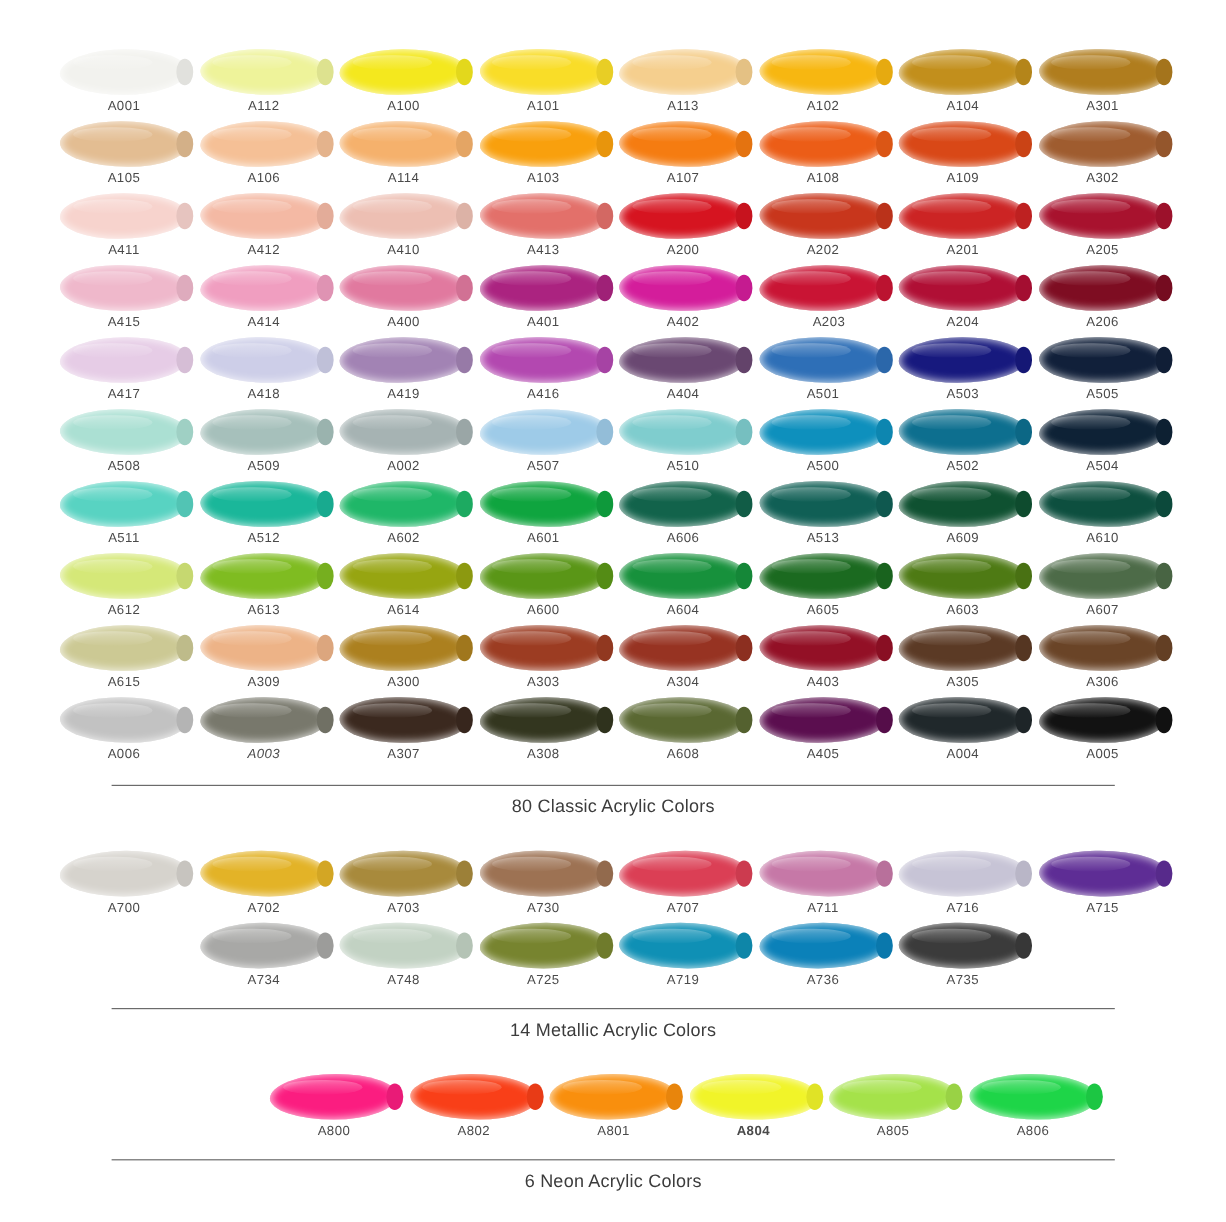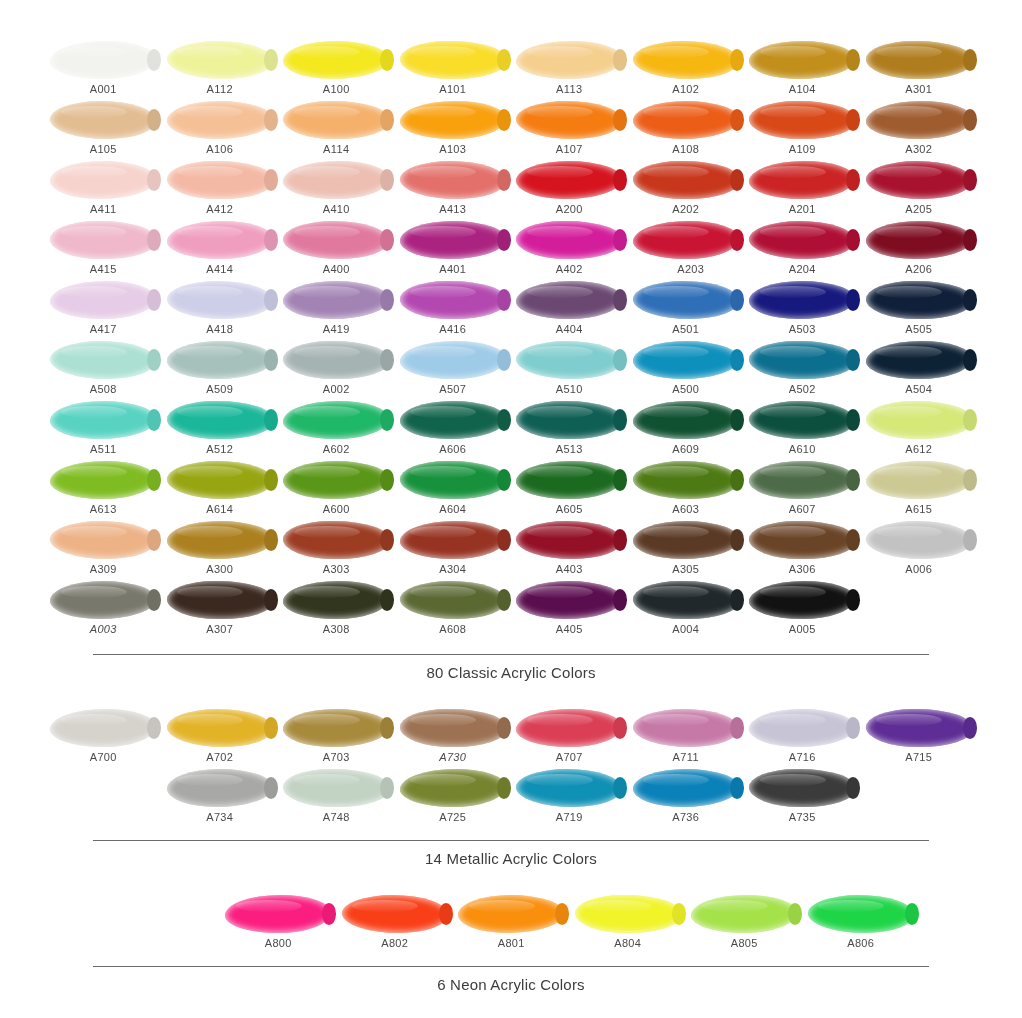--- a/index.html
+++ b/index.html
@@ -340,20 +340,24 @@
         </div>
         <div class="cell">
           <div class="swatch" style="background: rgb(26, 183, 154); border-radius: 46% 54% 50% 50% / 50% 50% 46% 54%;"></div>
           <div class="label" style="color: rgb(74, 74, 74);">A512</div>
         </div>
         <div class="cell">
           <div class="swatch" style="background: rgb(31, 183, 104); border-radius: 52% 48% 50% 50% / 54% 46%;"></div>
           <div class="label" style="color: rgb(74, 74, 74);">A602</div>
         </div>
         <div class="cell">
+          <div class="swatch" style="background: rgb(15, 165, 63); border-radius: 48% 52% 46% 54% / 48% 52%;"></div>
+          <div class="label" style="color: rgb(74, 74, 74);">A601</div>
+        </div>
+        <div class="cell">
           <div class="swatch" style="background: rgb(18, 99, 75); border-radius: 50% 50% 54% 46% / 52% 48%;"></div>
           <div class="label" style="color: rgb(74, 74, 74);">A606</div>
         </div>
         <div class="cell">
           <div class="swatch" style="background: rgb(16, 95, 85); border-radius: 46% 54% 50% 50% / 50% 50% 46% 54%;"></div>
           <div class="label" style="color: rgb(74, 74, 74);">A513</div>
         </div>
         <div class="cell">
           <div class="swatch" style="background: rgb(15, 81, 49); border-radius: 52% 48% 50% 50% / 54% 46%;"></div>
           <div class="label" style="color: rgb(74, 74, 74);">A609</div>
@@ -474,21 +478,21 @@
         <div class="cell">
           <div class="swatch" style="background: rgb(227, 179, 39); border-radius: 48% 52% 46% 54% / 48% 52%;"></div>
           <div class="label" style="color: rgb(74, 74, 74);">A702</div>
         </div>
         <div class="cell">
           <div class="swatch" style="background: rgb(168, 138, 60); border-radius: 50% 50% 54% 46% / 52% 48%;"></div>
           <div class="label" style="color: rgb(74, 74, 74);">A703</div>
         </div>
         <div class="cell">
           <div class="swatch" style="background: rgb(157, 114, 83); border-radius: 46% 54% 50% 50% / 50% 50% 46% 54%;"></div>
-          <div class="label" style="color: rgb(74, 74, 74); font-style: italic;">A730</div>
+          <div class="label" style="color: rgb(74, 74, 74);">A730</div>
         </div>
         <div class="cell">
           <div class="swatch" style="background: rgb(219, 63, 85); border-radius: 52% 48% 50% 50% / 54% 46%;"></div>
           <div class="label" style="color: rgb(74, 74, 74);">A707</div>
         </div>
         <div class="cell">
           <div class="swatch" style="background: rgb(198, 120, 167); border-radius: 48% 52% 46% 54% / 48% 52%;"></div>
           <div class="label" style="color: rgb(74, 74, 74);">A711</div>
         </div>
         <div class="cell">
@@ -547,21 +551,21 @@
         <div class="cell">
           <div class="swatch" style="background: rgb(249, 63, 24); border-radius: 48% 52% 46% 54% / 48% 52%;"></div>
           <div class="label" style="color: rgb(74, 74, 74);">A802</div>
         </div>
         <div class="cell">
           <div class="swatch" style="background: rgb(249, 143, 13); border-radius: 50% 50% 54% 46% / 52% 48%;"></div>
           <div class="label" style="color: rgb(74, 74, 74);">A801</div>
         </div>
         <div class="cell">
           <div class="swatch" style="background: rgb(241, 244, 41); border-radius: 46% 54% 50% 50% / 50% 50% 46% 54%;"></div>
-          <div class="label" style="color: rgb(74, 74, 74);">A804</div>
+          <div class="label" style="color: rgb(74, 74, 74); font-weight: bold;">A804</div>
         </div>
         <div class="cell">
           <div class="swatch" style="background: rgb(165, 226, 74); border-radius: 52% 48% 50% 50% / 54% 46%;"></div>
           <div class="label" style="color: rgb(74, 74, 74);">A805</div>
         </div>
         <div class="cell">
           <div class="swatch" style="background: rgb(30, 213, 72); border-radius: 48% 52% 46% 54% / 48% 52%;"></div>
           <div class="label" style="color: rgb(74, 74, 74);">A806</div>
         </div>
       </div>

